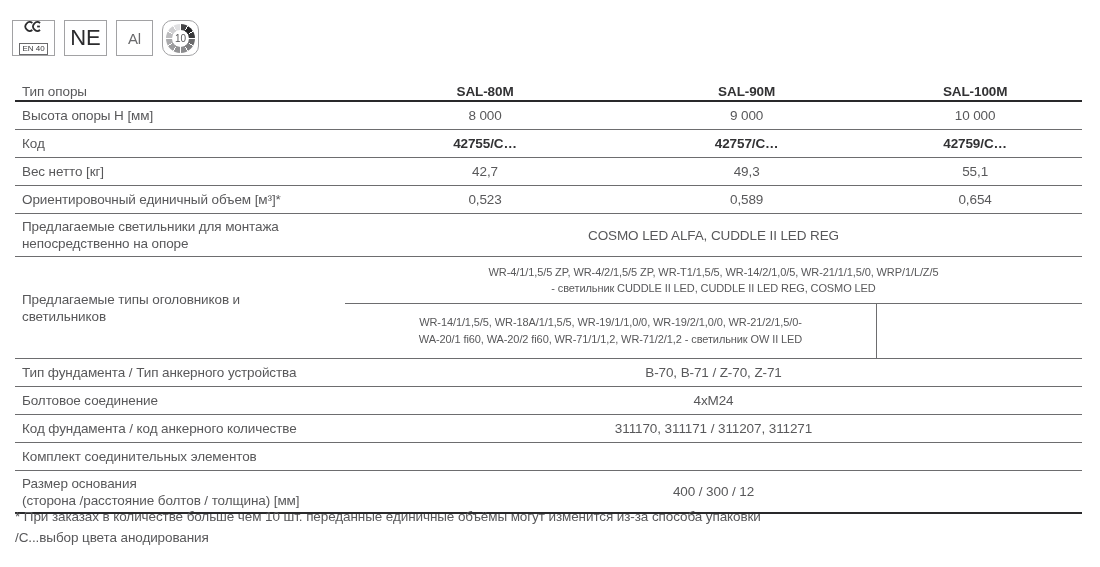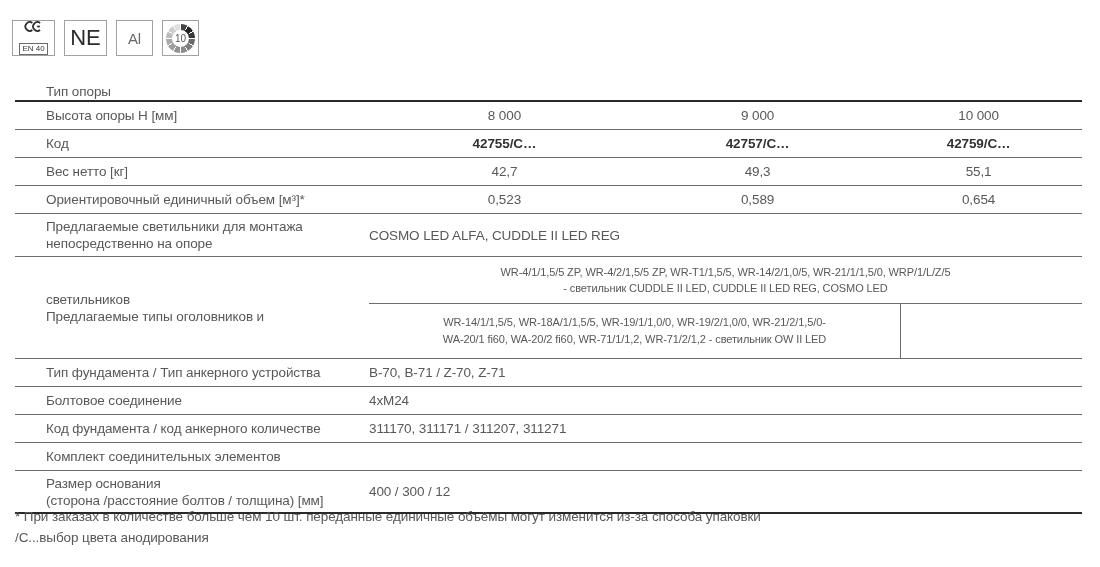--- a/index.html
+++ b/index.html
@@ -8,21 +8,21 @@
     font-family:"Liberation Sans","DejaVu Sans",sans-serif;
     color:#58585a;font-size:13.5px;letter-spacing:-0.1px;
   }
   
   .badges{position:absolute;top:20px;left:12px;display:flex;gap:9px;}
   .badge{border:1px solid #a2a2a4;height:36px;box-sizing:border-box;
     display:flex;flex-direction:column;align-items:center;justify-content:center;background:#fff;}
   .badge-ce{width:43px;}
   .badge-ne{width:43px;font-size:22px;color:#2b2b2d;letter-spacing:0;}
   .badge-al{width:37px;font-size:15px;color:#6a6a6c;}
-  .badge-ring{width:37px;position:relative;}
+  .badge-ring{width:37px;position:relative;border-radius:10px;}
   .en40{border:1px solid #6a6a6c;font-size:8px;line-height:10px;padding:0 2px;
     color:#3a3a3c;margin-top:11px;letter-spacing:0;}
   .ring{width:29px;height:29px;border-radius:50%;position:relative;
     background:conic-gradient(
       #fff 0deg 1.5deg,
       #454547 1.5deg 28.5deg,#fff 28.5deg 31.5deg,
       #232325 31.5deg 58.5deg,#fff 58.5deg 61.5deg,
       #39393b 61.5deg 88.5deg,#fff 88.5deg 91.5deg,
       #6a6a6c 91.5deg 118.5deg,#fff 118.5deg 121.5deg,
       #7d7d7f 121.5deg 148.5deg,#fff 148.5deg 151.5deg,
@@ -36,26 +36,26 @@
   .ring-center{position:absolute;inset:6px;background:#fff;border-radius:50%;
     display:flex;align-items:center;justify-content:center;
     font-size:10px;color:#58585a;letter-spacing:0;}
   
   .spec{position:absolute;top:82px;left:15px;width:1067px;}
   .row{display:flex;align-items:center;border-bottom:1px solid #6d6d6f;box-sizing:border-box;}
   .row.hdr{height:20px;border-bottom:2px solid #29292b;}
   .row.simple{height:28px;}
   .row.tall{height:43px;}
   .row.base{height:43px;border-bottom:2px solid #29292b;}
-  .lbl{width:330px;flex:0 0 330px;padding-left:7px;box-sizing:border-box;line-height:17px;margin-left:24px;}
+  .lbl{width:330px;flex:0 0 330px;padding-left:7px;box-sizing:border-box;line-height:17px;}
   .cols{flex:1;display:flex;}
   .c1{flex:0 0 38%;text-align:center;}
   .c2{flex:0 0 33%;text-align:center;}
   .c3{flex:0 0 29%;text-align:center;}
-  .span-val{flex:1;}
+  .span-val{flex:1;text-align:center;}
   .bold{font-weight:bold;color:#323234;}
   
   .row.brackets{align-items:stretch;padding:0;}
   .brk-val{flex:1;display:flex;flex-direction:column;font-size:11px;}
   .brk-a{border-bottom:1px solid #6d6d6f;display:flex;flex-direction:column;
     justify-content:center;text-align:center;min-height:40px;line-height:16.5px;padding:3px 0;}
   .brk-b{display:flex;flex:1;}
   .brk-b-left{flex:0 0 532px;box-sizing:border-box;border-right:1px solid #6d6d6f;
     display:flex;flex-direction:column;justify-content:center;text-align:center;
     line-height:17px;padding:3px 6px;min-height:54px;}
@@ -85,20 +85,25 @@
     <div class="ring">
       <div class="ring-center">10</div>
     </div>
   </div>
 </div>
 
 <div class="spec">
 
   <div class="row hdr">
     <div class="lbl">Тип опоры</div>
+    <div class="cols">
+      <div class="c1 bold">SAL-80M</div>
+      <div class="c2 bold">SAL-90M</div>
+      <div class="c3 bold">SAL-100M</div>
+    </div>
   </div>
 
   <div class="row simple">
     <div class="lbl">Высота опоры H [мм]</div>
     <div class="cols">
       <div class="c1">8 000</div>
       <div class="c2">9 000</div>
       <div class="c3">10 000</div>
     </div>
   </div>
@@ -133,22 +138,22 @@
   <div class="row tall">
     <div class="lbl">
       <div>Предлагаемые светильники для  монтажа</div>
       <div>непосредственно на опоре</div>
     </div>
     <div class="span-val">COSMO LED ALFA, CUDDLE II LED REG</div>
   </div>
 
   <div class="row brackets">
     <div class="lbl" style="display:flex;flex-direction:column;justify-content:center;">
+      <div>Предлагаемые типы оголовников и</div>
       <div>светильников</div>
-      <div>Предлагаемые типы оголовников и</div>
     </div>
     <div class="brk-val">
       <div class="brk-a">
         <div>WR-4/1/1,5/5 ZP, WR-4/2/1,5/5 ZP, WR-T1/1,5/5, WR-14/2/1,0/5, WR-21/1/1,5/0, WRP/1/L/Z/5</div>
         <div>- светильник CUDDLE II LED, CUDDLE II LED REG, COSMO LED</div>
       </div>
       <div class="brk-b">
         <div class="brk-b-left">
           <div>WR-14/1/1,5/5, WR-18A/1/1,5/5, WR-19/1/1,0/0, WR-19/2/1,0/0, WR-21/2/1,5/0-</div>
           <div>WA-20/1 fi60, WA-20/2 fi60, WR-71/1/1,2, WR-71/2/1,2 - светильник OW II LED</div>

